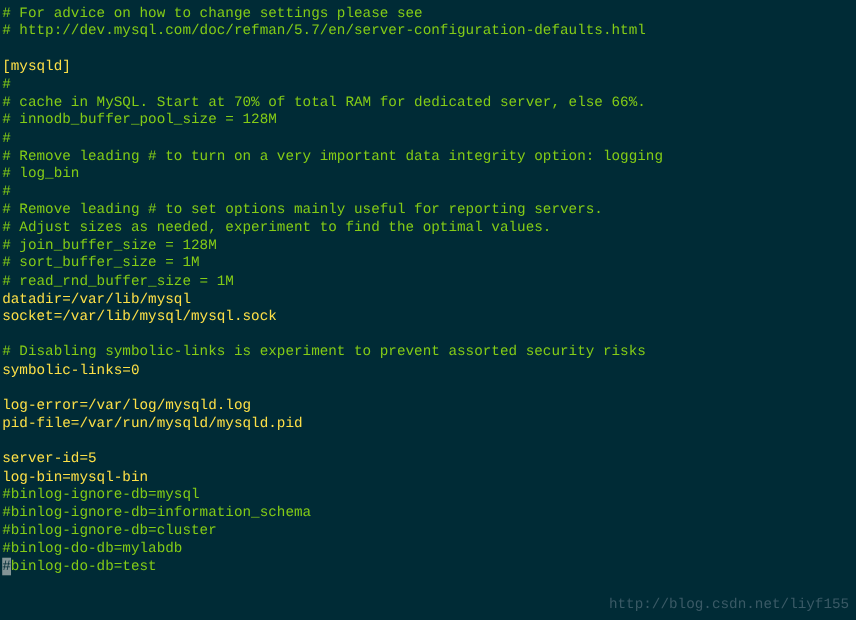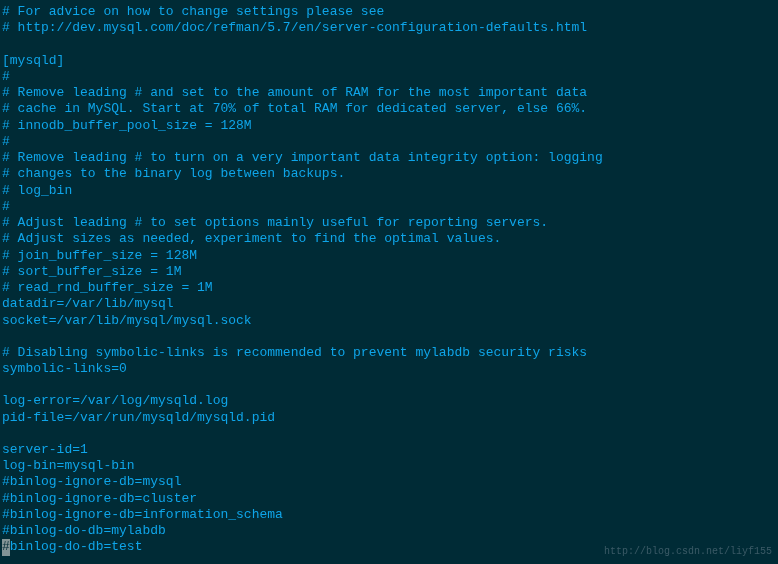--- a/index.html
+++ b/index.html
@@ -17,72 +17,70 @@
       width: 778px;
       height: 564px;
       overflow: hidden;
       position: relative;
     }
     .line {
       white-space: pre;
       min-height: 16px;
     }
     .comment {
-      color: #0ea5e9;
+      color: #84cc16;
     }
     .plain {
-      color: #0ea5e9;
+      color: #fde047;
     }
     .cursor {
       background-color: #839496;
       color: #002b36;
       display: inline-block;
     }
     .watermark {
       position: absolute;
       bottom: 6px;
       right: 6px;
       color: #3a5a66;
-      font-size: 10px;
+      font-size: 13px;
     }
   </style>
 </head>
 <body>
 
 <div id="editor">
     <div class="line comment"># For advice on how to change settings please see</div>
     <div class="line comment"># http://dev.mysql.com/doc/refman/5.7/en/server-configuration-defaults.html</div>
     <div class="line plain"></div>
     <div class="line plain">[mysqld]</div>
     <div class="line comment">#</div>
-    <div class="line comment"># Remove leading # and set to the amount of RAM for the most important data</div>
     <div class="line comment"># cache in MySQL. Start at 70% of total RAM for dedicated server, else 66%.</div>
     <div class="line comment"># innodb_buffer_pool_size = 128M</div>
     <div class="line comment">#</div>
     <div class="line comment"># Remove leading # to turn on a very important data integrity option: logging</div>
-    <div class="line comment"># changes to the binary log between backups.</div>
     <div class="line comment"># log_bin</div>
     <div class="line comment">#</div>
-    <div class="line comment"># Adjust leading # to set options mainly useful for reporting servers.</div>
+    <div class="line comment"># Remove leading # to set options mainly useful for reporting servers.</div>
     <div class="line comment"># Adjust sizes as needed, experiment to find the optimal values.</div>
     <div class="line comment"># join_buffer_size = 128M</div>
     <div class="line comment"># sort_buffer_size = 1M</div>
     <div class="line comment"># read_rnd_buffer_size = 1M</div>
     <div class="line plain">datadir=/var/lib/mysql</div>
     <div class="line plain">socket=/var/lib/mysql/mysql.sock</div>
     <div class="line plain"></div>
-    <div class="line comment"># Disabling symbolic-links is recommended to prevent mylabdb security risks</div>
+    <div class="line comment"># Disabling symbolic-links is experiment to prevent assorted security risks</div>
     <div class="line plain">symbolic-links=0</div>
     <div class="line plain"></div>
     <div class="line plain">log-error=/var/log/mysqld.log</div>
     <div class="line plain">pid-file=/var/run/mysqld/mysqld.pid</div>
     <div class="line plain"></div>
-    <div class="line plain">server-id=1</div>
+    <div class="line plain">server-id=5</div>
     <div class="line plain">log-bin=mysql-bin</div>
     <div class="line comment">#binlog-ignore-db=mysql</div>
+    <div class="line comment">#binlog-ignore-db=information_schema</div>
     <div class="line comment">#binlog-ignore-db=cluster</div>
-    <div class="line comment">#binlog-ignore-db=information_schema</div>
     <div class="line comment">#binlog-do-db=mylabdb</div>
   </div>
 
 <div class="line"><span class="cursor">#</span><span class="comment">binlog-do-db=test</span></div>
 
 <div class="watermark">http://blog.csdn.net/liyf155</div>
 
 </body></html>

